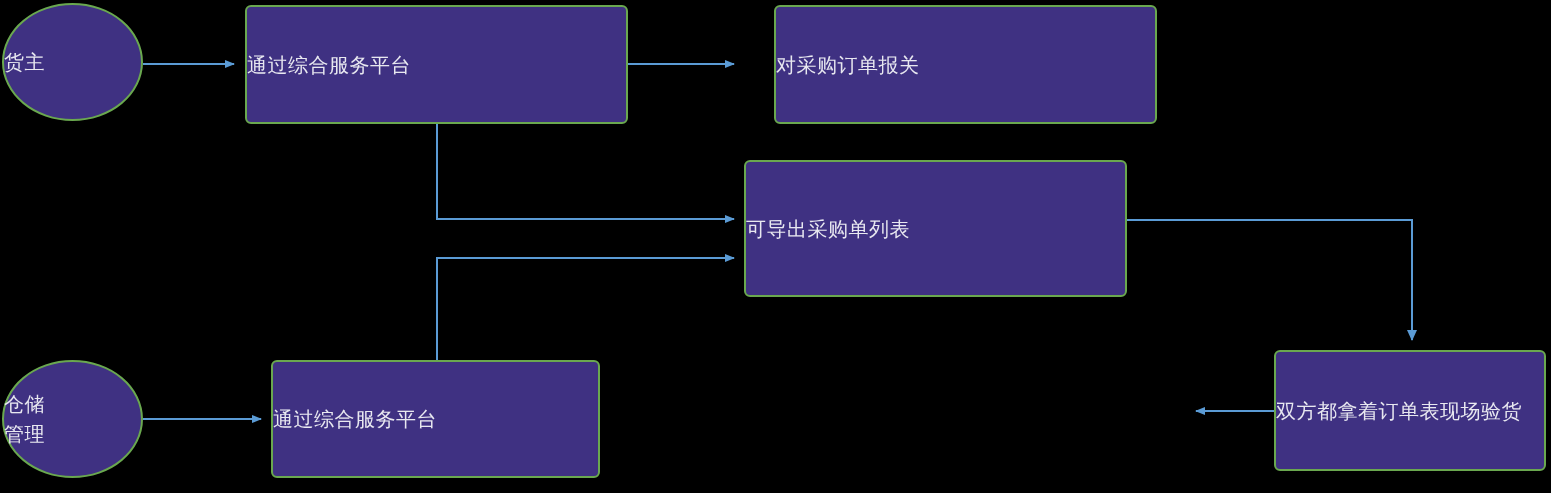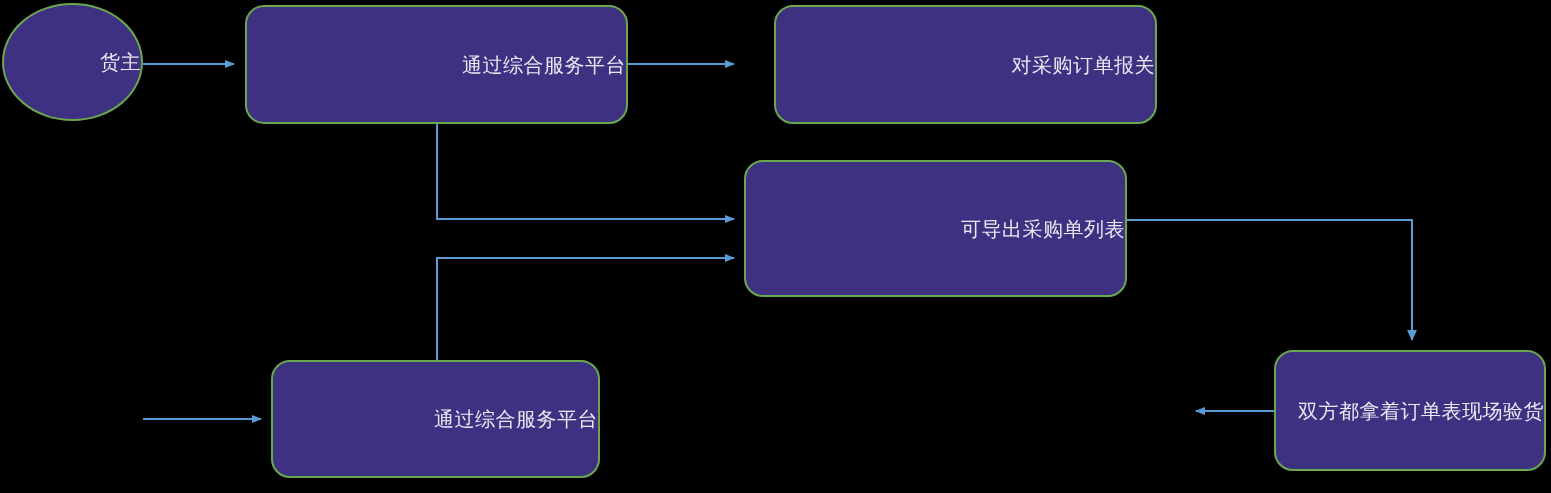--- a/index.html
+++ b/index.html
@@ -14,27 +14,27 @@
     background: #000000;
     overflow: hidden;
     font-family: "Liberation Sans", "DejaVu Sans", sans-serif;
   }
   .node {
     position: absolute;
     box-sizing: border-box;
     background: #3F3182;
     display: flex;
     align-items: center;
-    justify-content: flex-end;
+    justify-content: flex-start;
     text-align: center;
     color: #E8E8F0;
   }
   .node.rect {
     border: 2px solid #6AA84F;
-    border-radius: 19px;
+    border-radius: 6px;
   }
   .node.rect-alt {
     border: 3px solid #C8960C;
     border-radius: 22px;
     justify-content: flex-start;
     text-align: left;
   }
   .node.ellipse {
     border: 2px solid #6AA84F;
     border-radius: 50%;
@@ -101,20 +101,24 @@
   </div>
 
   <div class="node rect" style="left:774px; top:5px; width:383px; height:119px;">
     <span class="node-label">对采购订单报关</span>
   </div>
 
   <div class="node rect" style="left:744px; top:160px; width:383px; height:137px;">
     <span class="node-label">可导出采购单列表</span>
   </div>
 
+  <div class="node ellipse" style="left:2px; top:360px; width:141px; height:118px;">
+    <span class="node-label">仓储
+管理</span>
+  </div>
 
   <div class="node rect" style="left:271px; top:360px; width:329px; height:118px;">
     <span class="node-label">通过综合服务平台</span>
   </div>
 
 
   <div class="node rect" style="left:1274px; top:350px; width:272px; height:121px;">
     <span class="node-label">双方都拿着订单表现场验货</span>
   </div>
 

